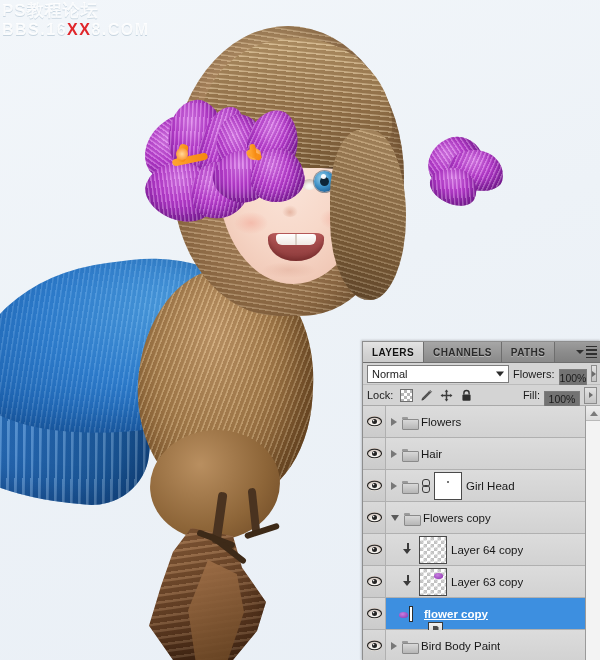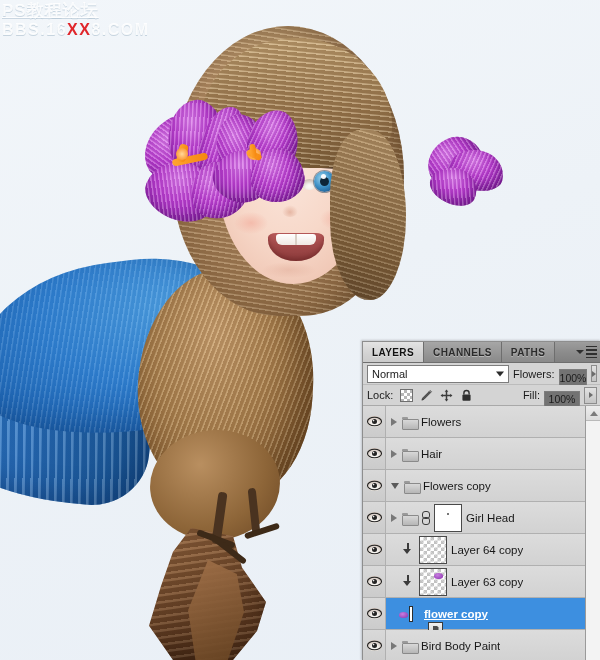--- a/index.html
+++ b/index.html
@@ -177,21 +177,21 @@
   .petal:after{content:"";position:absolute;inset:0;border-radius:inherit;
          background:repeating-linear-gradient(var(--pa,90deg),
            rgba(255,225,255,.30) 0 1px, rgba(120,25,140,.16) 2px 4px);}
   .f-center{position:absolute;border-radius:50%;
          background:radial-gradient(circle,#ffd89a 0%, #ffb05a 45%, #f08a1e 100%);}
   .stigma{position:absolute;background:linear-gradient(90deg,#ffa430,#f5870f);border-radius:4px;}
 
   
   .wm{position:absolute;left:2px;top:2px;user-select:none;line-height:1;}
   .wm-cn{font-size:17px;font-weight:bold;color:rgba(255,255,255,.88);
-         text-shadow:0 1px 0 rgba(170,190,205,.55);letter-spacing:1px;text-decoration:underline;}
+         text-shadow:0 1px 0 rgba(170,190,205,.55);letter-spacing:1px;}
   .wm-url{font-size:16px;font-weight:bold;color:rgba(255,255,255,.9);
           text-shadow:0 1px 0 rgba(170,190,205,.6);letter-spacing:1.5px;margin-top:3px;}
   .wm-url .hl{color:#e0262b;text-shadow:none;}
 
   
   #layers-panel{
     position:absolute;left:362px;top:341px;width:238px;height:319px;
     background:#d4d4d4;
     border-left:1px solid #8e8e8e;border-top:1px solid #8e8e8e;
     font-size:11px;color:#1b1b1b;
@@ -528,44 +528,44 @@
           <div class="eye-cell">
             <span class="eye">
               <svg width="15" height="11" viewBox="0 0 15 11">
                 <ellipse cx="7.5" cy="5.5" rx="7" ry="4.3" fill="none" stroke="#232323" stroke-width="1.1"></ellipse>
                 <circle cx="7.5" cy="5.5" r="2.5" fill="#232323"></circle>
                 <circle cx="6.6" cy="4.6" r=".8" fill="#eaeaea"></circle>
               </svg>
             </span>
           </div>
           <div class="body-cell">
-            <span class="tri open"></span>
-            <span class="folder"></span>
-            <span class="lname">Flowers copy</span>
-          </div>
-        </div>
-
-        <div class="row">
-          <div class="eye-cell">
-            <span class="eye">
-              <svg width="15" height="11" viewBox="0 0 15 11">
-                <ellipse cx="7.5" cy="5.5" rx="7" ry="4.3" fill="none" stroke="#232323" stroke-width="1.1"></ellipse>
-                <circle cx="7.5" cy="5.5" r="2.5" fill="#232323"></circle>
-                <circle cx="6.6" cy="4.6" r=".8" fill="#eaeaea"></circle>
-              </svg>
-            </span>
-          </div>
-          <div class="body-cell">
             <span class="tri"></span>
             <span class="folder"></span>
             <span class="mask-link"></span>
             <span class="thumb white">
               <span class="dot"></span>
             </span>
             <span class="lname">Girl Head</span>
+          </div>
+        </div>
+
+        <div class="row">
+          <div class="eye-cell">
+            <span class="eye">
+              <svg width="15" height="11" viewBox="0 0 15 11">
+                <ellipse cx="7.5" cy="5.5" rx="7" ry="4.3" fill="none" stroke="#232323" stroke-width="1.1"></ellipse>
+                <circle cx="7.5" cy="5.5" r="2.5" fill="#232323"></circle>
+                <circle cx="6.6" cy="4.6" r=".8" fill="#eaeaea"></circle>
+              </svg>
+            </span>
+          </div>
+          <div class="body-cell">
+            <span class="tri open"></span>
+            <span class="folder"></span>
+            <span class="lname">Flowers copy</span>
           </div>
         </div>
 
         <div class="row">
           <div class="eye-cell">
             <span class="eye">
               <svg width="15" height="11" viewBox="0 0 15 11">
                 <ellipse cx="7.5" cy="5.5" rx="7" ry="4.3" fill="none" stroke="#232323" stroke-width="1.1"></ellipse>
                 <circle cx="7.5" cy="5.5" r="2.5" fill="#232323"></circle>
                 <circle cx="6.6" cy="4.6" r=".8" fill="#eaeaea"></circle>

